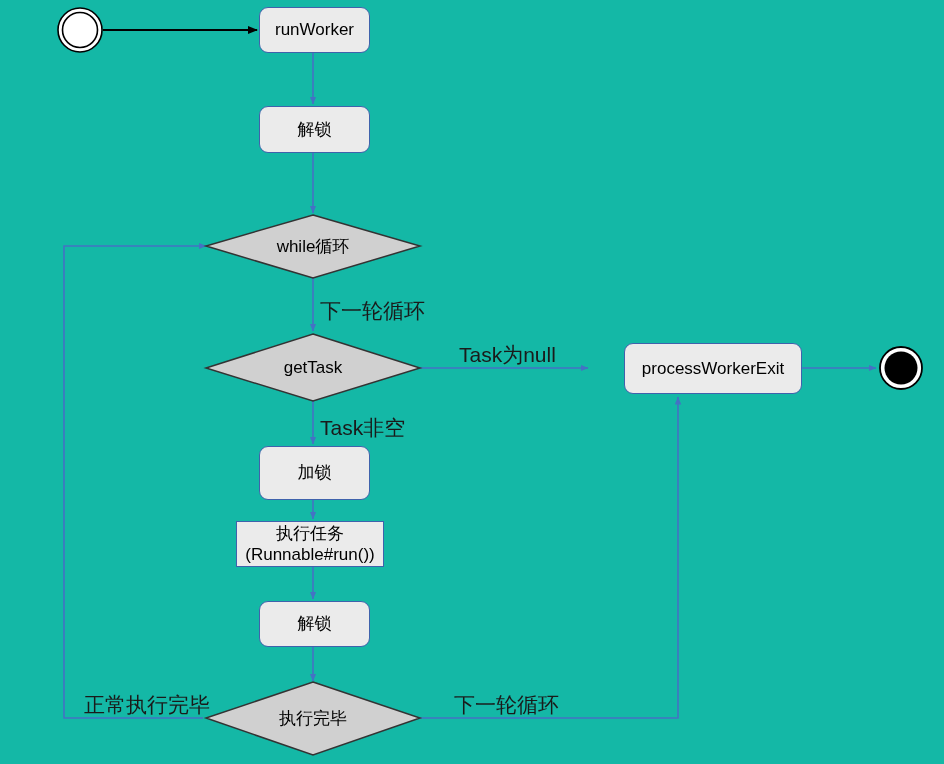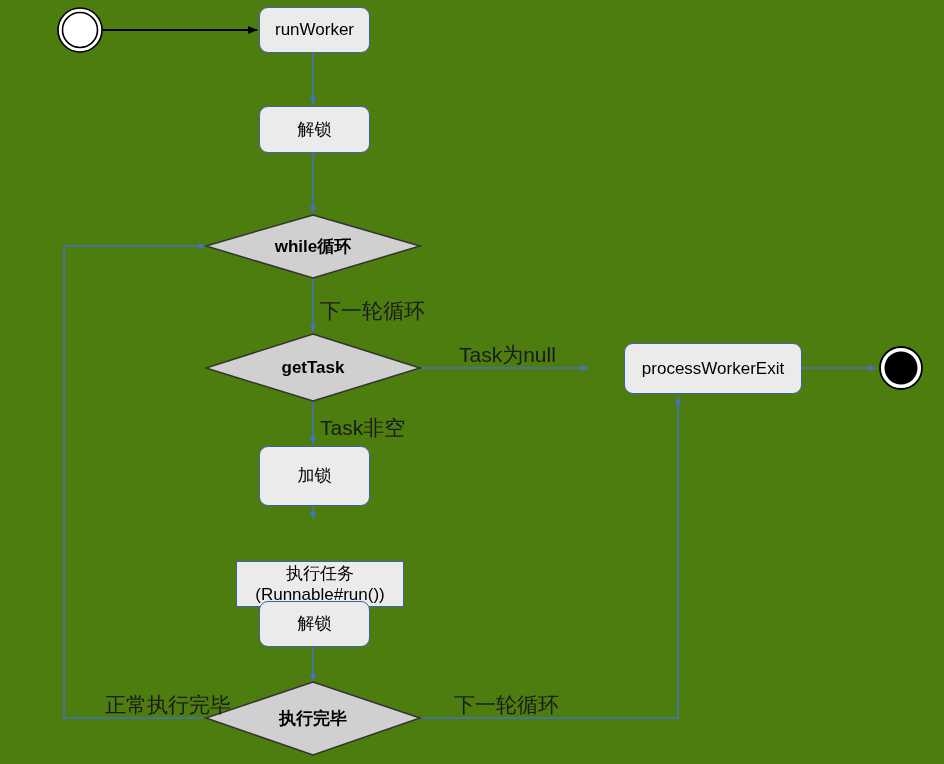--- a/index.html
+++ b/index.html
@@ -7,21 +7,21 @@
     padding: 0;
     background: #ffffff;
   }
   body {
     font-family: "Liberation Sans", "DejaVu Sans", sans-serif;
   }
   #canvas {
     position: relative;
     width: 944px;
     height: 764px;
-    background: #4d7c0f;
+    background: #14b8a6;
     overflow: hidden;
   }
   #edges {
     position: absolute;
     left: 0;
     top: 0;
     width: 944px;
     height: 764px;
   }
   .node {
@@ -54,21 +54,21 @@
   .diamond-text {
     position: absolute;
     left: 0;
     top: 0;
     width: 100%;
     height: 100%;
     display: flex;
     align-items: center;
     justify-content: center;
     font-size: 17px;
-    font-weight: bold;
+    font-weight: normal;
     color: #000000;
   }
   .edge-label {
     position: absolute;
     font-size: 21px;
     color: #1a1a1a;
     white-space: nowrap;
     z-index: 4;
   }
 </style>
@@ -127,25 +127,25 @@
   </svg>
 
   <div class="node node-box" style="left:259px; top:7px; width:111px; height:46px;">
     <span class="node-label">runWorker</span>
   </div>
 
   <div class="node node-box" style="left:259px; top:106px; width:111px; height:47px;">
     <span class="node-label">解锁</span>
   </div>
 
-  <div class="node node-box" style="left:259px; top:446px; width:111px; height:60px;">
+  <div class="node node-box" style="left:259px; top:446px; width:111px; height:54px;">
     <span class="node-label">加锁</span>
   </div>
 
-  <div class="node node-box sharp" style="left:236px; top:521px; width:168px; height:46px;margin-top:40px;">
+  <div class="node node-box sharp" style="left:236px; top:521px; width:148px; height:46px;">
     <span class="node-label">执行任务
 (Runnable#run())</span>
   </div>
 
   <div class="node node-box" style="left:259px; top:601px; width:111px; height:46px;">
     <span class="node-label">解锁</span>
   </div>
 
   <div class="node node-box" style="left:624px; top:343px; width:178px; height:51px;">
     <span class="node-label">processWorkerExit</span>
@@ -162,17 +162,17 @@
   <div class="diamond-wrap" style="left:206px; top:334px; width:214px; height:67px;">
     <div class="diamond-text">getTask</div>
   </div>
 
   <div class="edge-label" style="left:320px; top:297px;">下一轮循环</div>
 
   <div class="edge-label" style="left:459px; top:341px;">Task为null</div>
 
   <div class="edge-label" style="left:320px; top:414px;text-align:center;">Task非空</div>
 
-  <div class="edge-label" style="left:105px; top:691px;">正常执行完毕</div>
+  <div class="edge-label" style="left:84px; top:691px;">正常执行完毕</div>
 
   <div class="edge-label" style="left:454px; top:691px;">下一轮循环</div>
 
 </div>
 
 </body></html>

